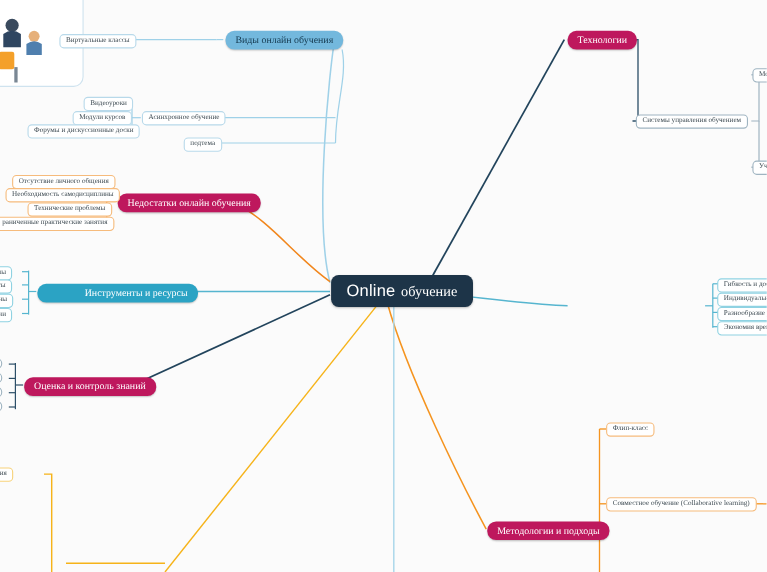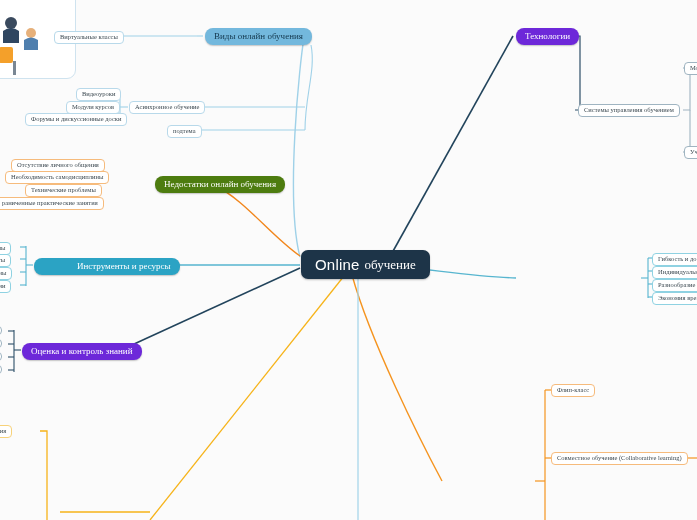--- a/index.html
+++ b/index.html
@@ -37,23 +37,23 @@
 
   
   .l1{
     border-radius:8px;
     padding:4px 9px;
     font-size:9px;
     color:#ffffff;
     box-shadow:0 1px 1.5px rgba(0,0,0,.22);
   }
   .l1.blue{background:#73b8dd;color:#14384e;}
-  .l1.navy{background:#6d28d9;color:#ffffff;}
+  .l1.navy{background:#be185d;color:#ffffff;}
   .l1.teal{background:#2ba3c4;color:#ffffff;}
-  .l1.orange{background:#4d7c0f;color:#ffffff;margin-left:48px;}
+  .l1.orange{background:#be185d;color:#ffffff;}
 
   
   .l2{
     background:#ffffff;
     border:1px solid #b8d9ea;
     border-radius:4px;
     padding:2px 5px;
     font-size:6.5px;
     color:#3d4a52;
   }
@@ -259,20 +259,23 @@
   </div>
 
   <div class="node l1 navy" style="left:22px;top:343px;">
     <span>Оценка и контроль знаний</span>
   </div>
   <div class="node l2 n" style="left:-12px;top:326px;width:14px;height:9px;"></div>
   <div class="node l2 n" style="left:-12px;top:339px;width:14px;height:9px;"></div>
   <div class="node l2 n" style="left:-12px;top:352px;width:14px;height:9px;"></div>
   <div class="node l2 n" style="left:-12px;top:365px;width:14px;height:9px;"></div>
 
+  <div class="node l1 orange" style="left:443px;top:474px;">
+    <span>Методологии и подходы</span>
+  </div>
   <div class="node l2 o" style="left:551px;top:384px;">
     <span>Флип-класс</span>
   </div>
   <div class="node l2 o" style="left:551px;top:452px;">
     <span>Совместное обучение (Collaborative learning)</span>
   </div>
 
   <div class="node l2 a" style="left:-30px;top:425px;">
     <span>я обучения</span>
   </div>

